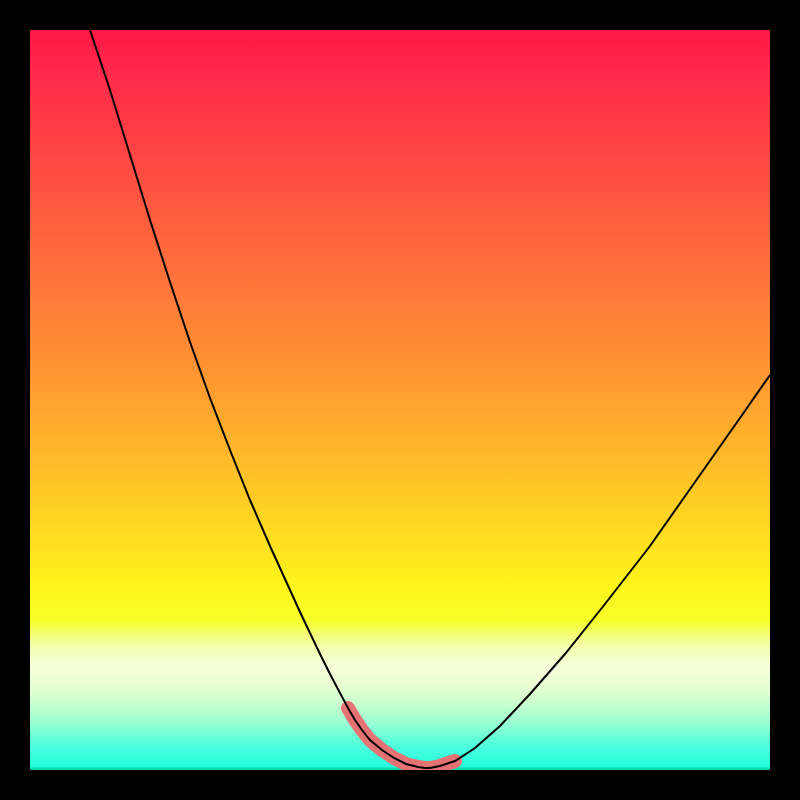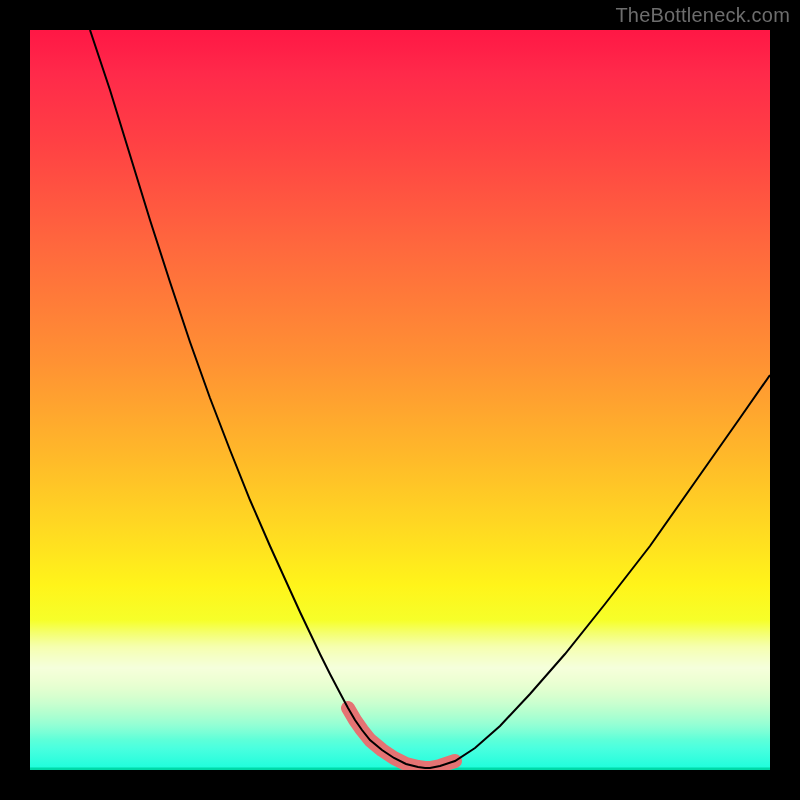--- a/index.html
+++ b/index.html
@@ -73,21 +73,20 @@
     color: #6d6d6d;
     font-size: 20px;
     letter-spacing: 0.2px;
     user-select: none;
   }
 </style>
 </head>
 <body>
 
 <div class="stage">
-  <div class="watermark">TheBottleneck.com</div>
 
   <div class="plot">
     <div class="gradient"></div>
     <div class="bottom-blend"></div>
     <svg class="curve" viewBox="0 0 740 740" preserveAspectRatio="none">
       <path d="M0 739 L740 739" id="series-bottom-line" fill="none" stroke="#00d9a8" stroke-width="3"></path>
       <path d="M318 678 L325 690 L332 700 L340 710 L352 720 L364 728 L376 734 L388 737 L395 738 L400 738 L410 736 L425 731" id="series-highlight" fill="none" stroke="#e57373" stroke-width="14" stroke-linecap="round" stroke-linejoin="round"></path>
       <path d="M60 0 L80 60 L100 125 L120 190 L140 252 L160 312 L180 368 L200 420 L220 470 L240 516 L260 560 L270 582 L280 603 L290 624 L300 644 L310 663 L318 678 L325 690 L332 700 L340 710 L352 720 L364 728 L376 734 L388 737 L395 738 L400 738 L410 736 L425 731 L445 718 L470 696 L500 664 L535 624 L575 574 L620 516 L665 452 L710 388 L740 345" id="series-curve" fill="none" stroke="#000000" stroke-width="2"></path>
     </svg>
   </div>

